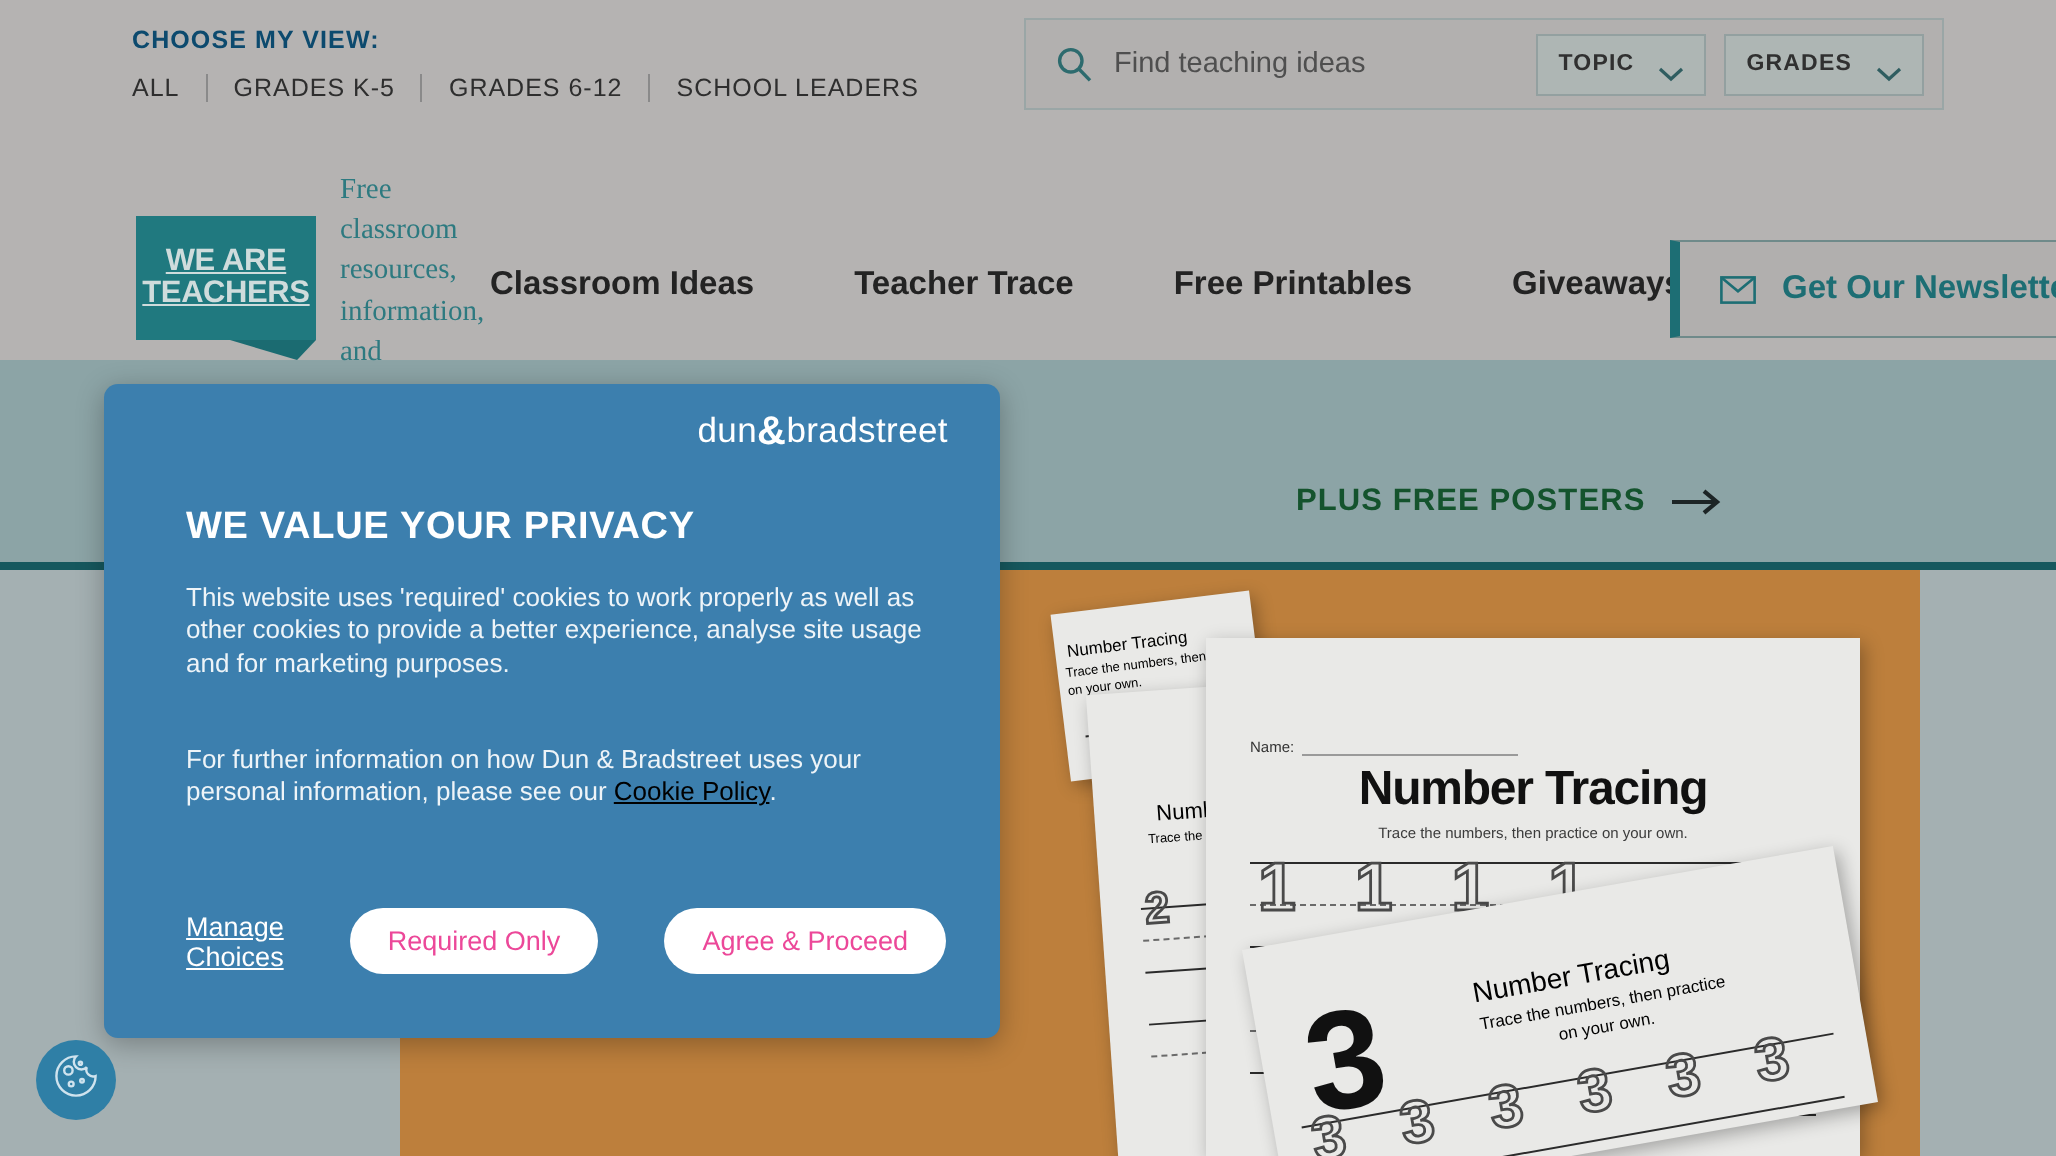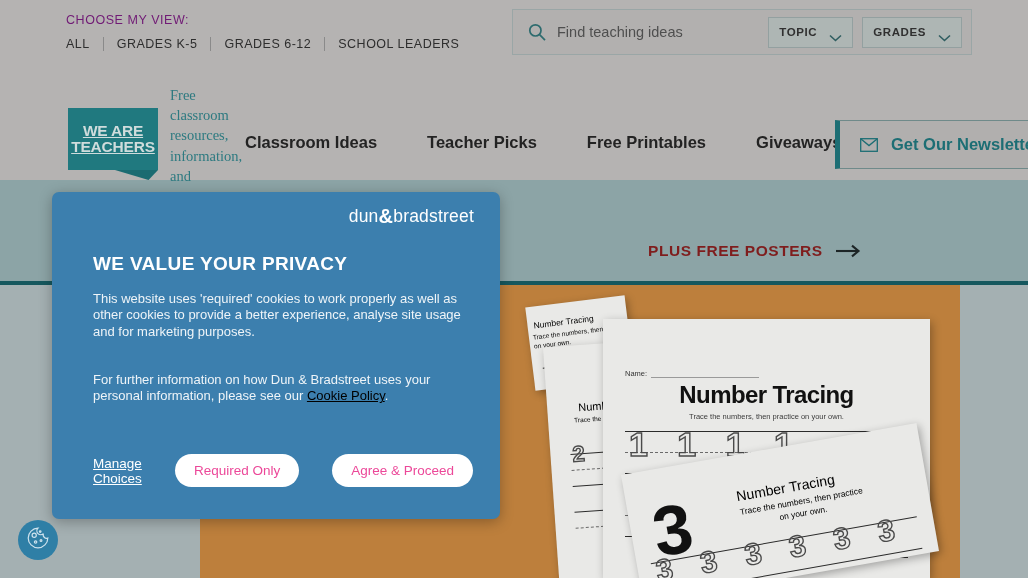--- a/index.html
+++ b/index.html
@@ -16,21 +16,21 @@
   .band-header { position:absolute; left:0; top:0; width:1028px; height:68px; background:#b5b3b2; }
   .band-nav    { position:absolute; left:0; top:68px; width:1028px; height:112px; background:#b5b3b2; }
   .band-promo  { position:absolute; left:0; top:180px; width:1028px; height:104px; background:#8ca4a6; }
   .band-rule   { position:absolute; left:0; top:281px; width:1028px; height:4px; background:#16585e; }
   .band-hero   { position:absolute; left:0; top:285px; width:1028px; height:293px; background:#a4b0b2; }
 
   
   .util { position:absolute; left:0; top:0; width:1028px; height:68px; }
   .util-label {
     position:absolute; left:66px; top:13px;
-    font-size:12.5px; font-weight:normal; letter-spacing:.55px; color:#701a75;
+    font-size:12.5px; font-weight:bold; letter-spacing:.55px; color:#0c4a6e;
   }
   .util-links { position:absolute; left:66px; top:37px; display:flex; align-items:center; }
   .util-links a {
     font-size:12.5px; letter-spacing:.5px; color:#2e2e2e; text-decoration:none;
     padding:0 13px; white-space:nowrap;
   }
   .util-links a:first-child { padding-left:0; }
   .util-sep { width:1px; height:14px; background:#8a8a8a; }
 
   
@@ -81,21 +81,21 @@
     font-size:16.5px; font-weight:bold; color:#1d6e74; white-space:nowrap;
   }
   .promo-title {
     position:absolute; left:300px; top:239px;
     font-family:"Liberation Serif", serif; font-size:23px; color:#1d2526; white-space:nowrap;
   }
   .promo-cta {
     position:absolute; left:648px; top:242px;
     display:flex; align-items:center; gap:12px; cursor:pointer;
   }
-  .promo-cta-label { font-size:15.5px; font-weight:bold; letter-spacing:.55px; color:#7f1d1d; }
+  .promo-cta-label { font-size:15.5px; font-weight:bold; letter-spacing:.55px; color:#14532d; }
   .arrow-icon { width:26px; height:14px; }
 
   
   .hero { position:absolute; left:0; top:285px; width:1028px; height:293px; overflow:hidden; }
   .hero-orange { position:absolute; left:200px; top:0; width:760px; height:293px; background:#bd7f3c; }
   .page-title {
     position:absolute; left:92px; top:482px; width:330px;
     font-family:"Liberation Serif", serif; font-weight:bold; font-size:37px;
     line-height:48px; color:#1b1b1b; letter-spacing:-.2px;
   }
@@ -277,21 +277,21 @@
 
   <a class="logo" href="#">
     <span>WE ARE</span>
     <span>TEACHERS</span>
   </a>
   <div class="logo-tail"></div>
   <div class="logo-alt">Free classroom resources, information, and</div>
 
   <div class="nav">
     <a href="#">Classroom Ideas</a>
-    <a href="#">Teacher Picks</a>
+    <a href="#">Teacher Trace</a>
     <a href="#">Free Printables</a>
     <a href="#">Giveaways</a>
   </div>
 
   <div class="newsletter">
     <span class="mail-icon">
       <svg viewBox="0 0 18 14" width="18" height="14" fill="none" stroke="#1d6e74" stroke-width="1.3">
         <rect x="0.7" y="0.7" width="16.6" height="12.6"></rect>
         <polyline points="0.7,0.7 9,7.6 17.3,0.7"></polyline>
       </svg>

